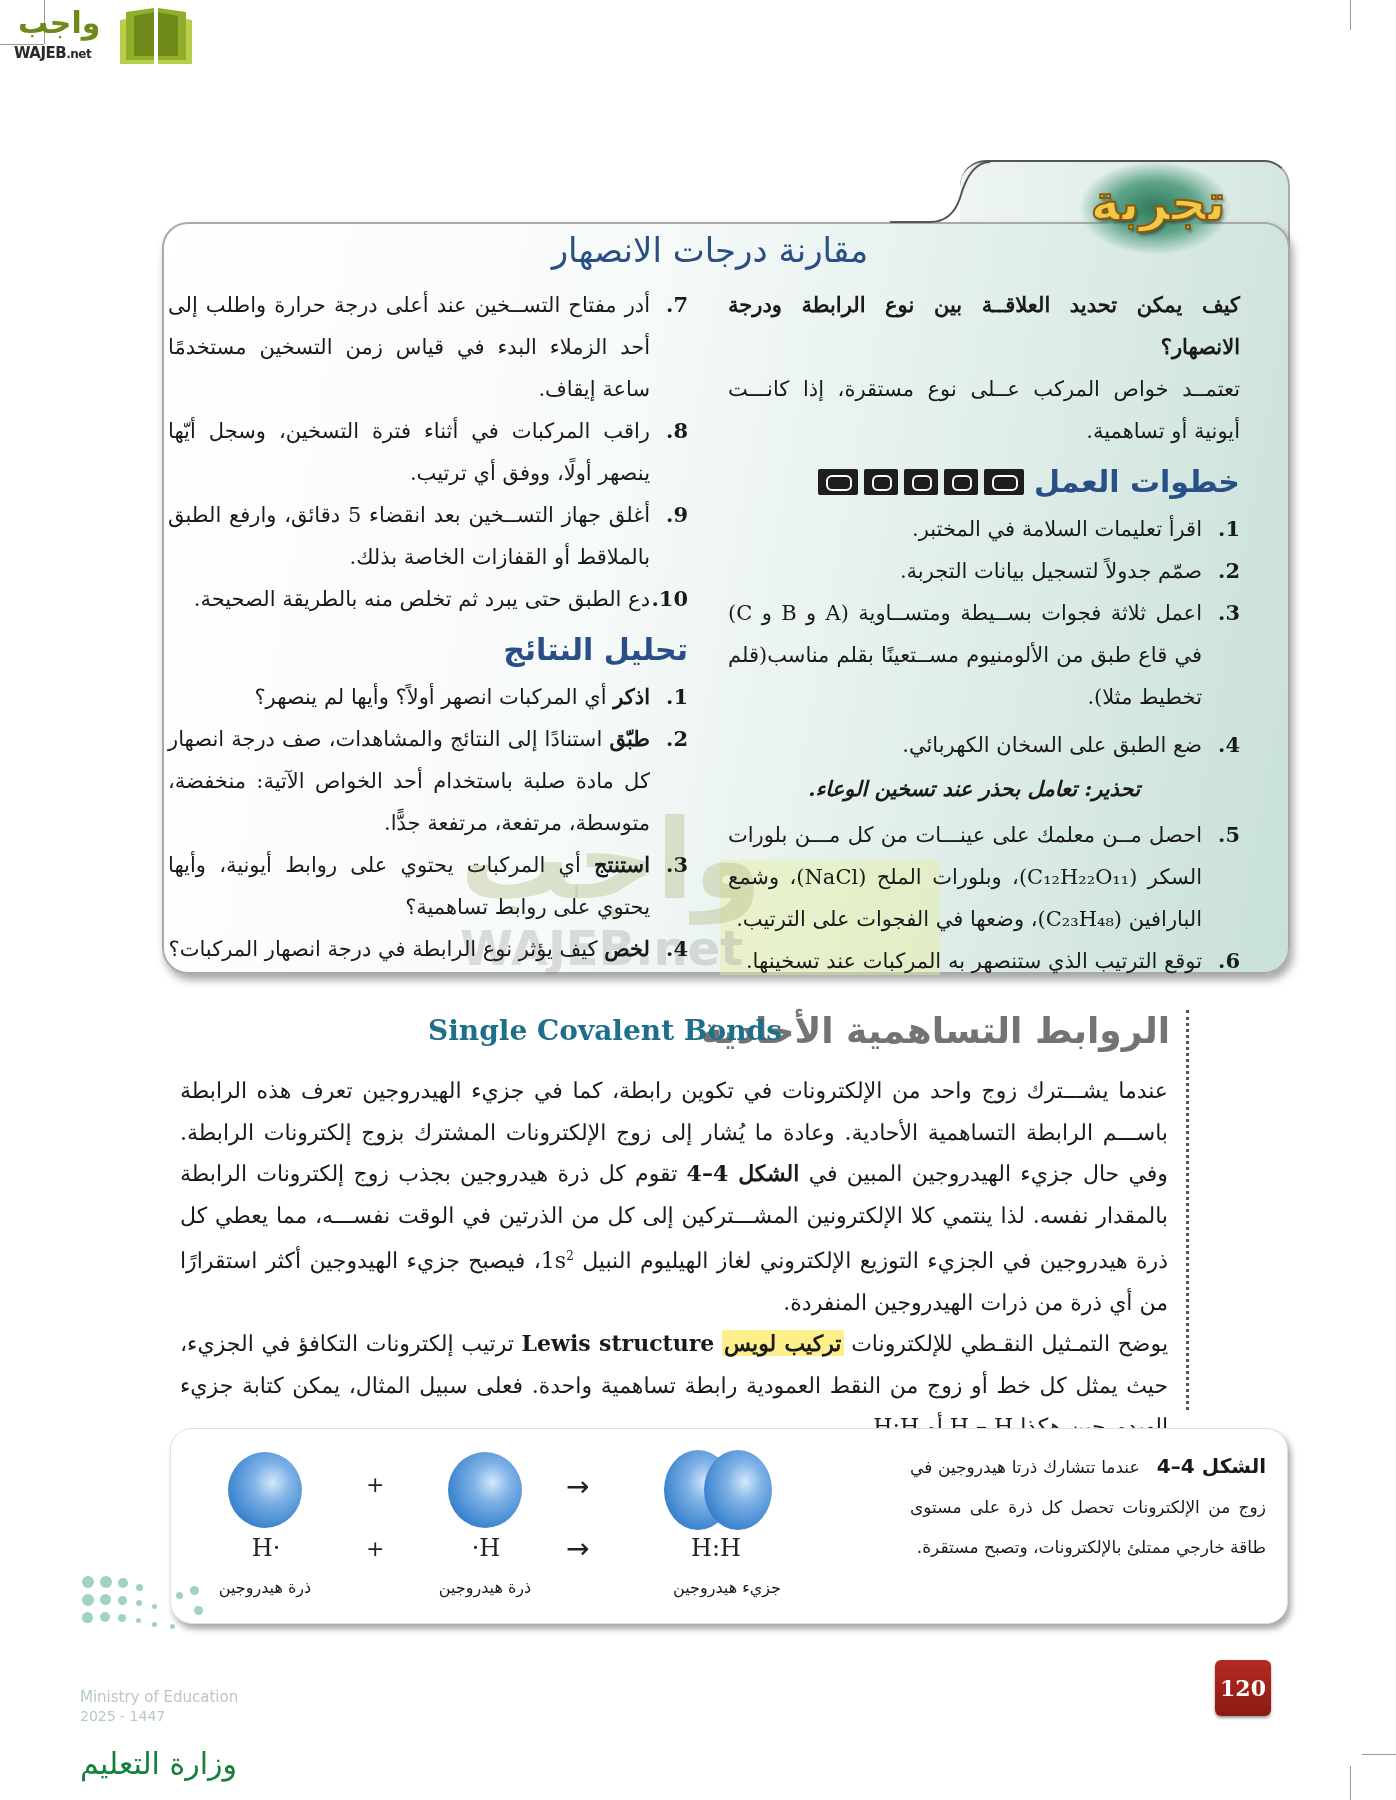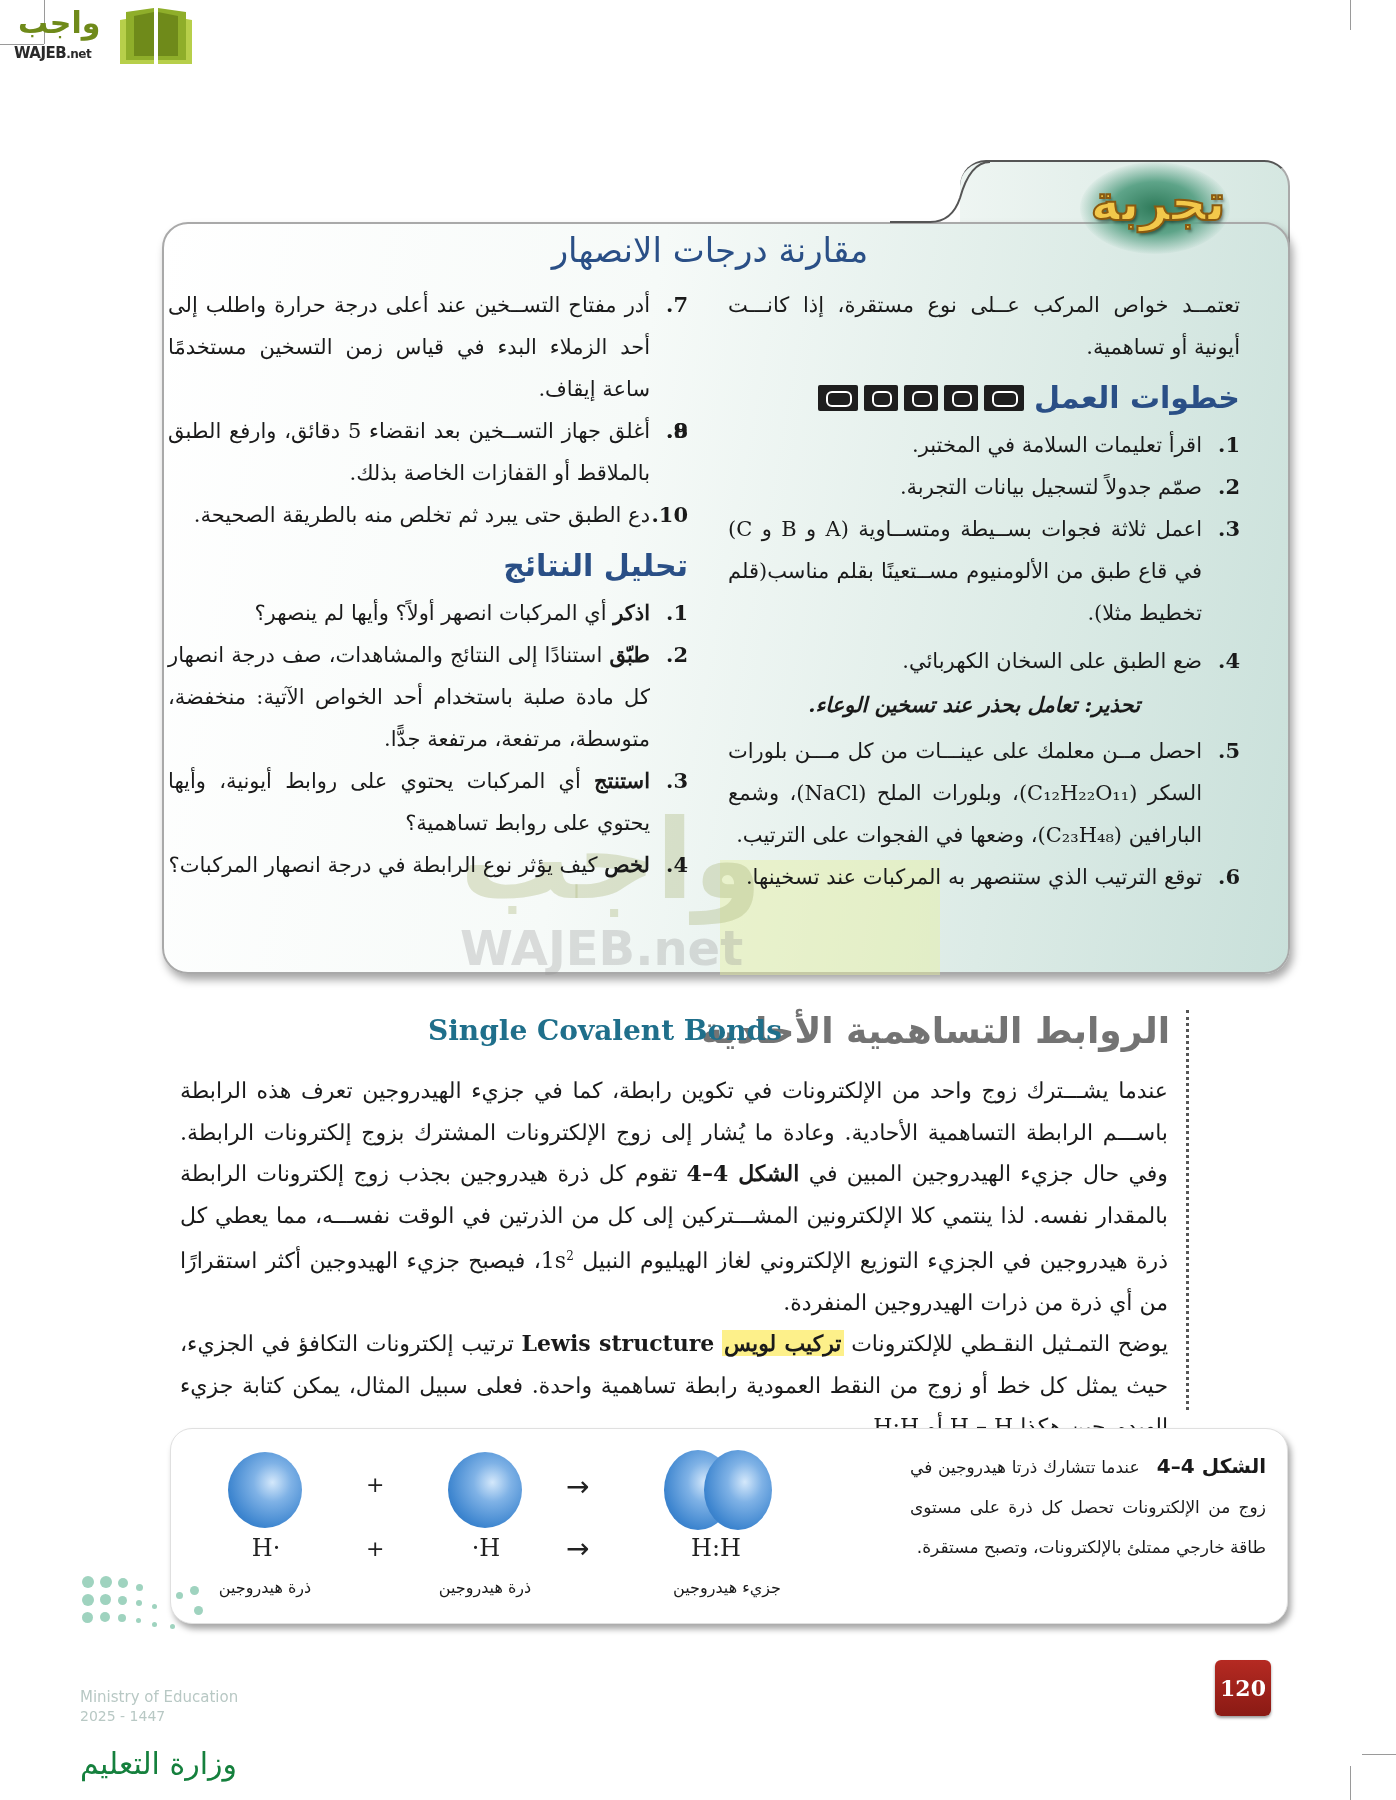--- a/index.html
+++ b/index.html
@@ -135,20 +135,21 @@
 </svg>
 <div class="badge"></div>
 <div class="badge-text">تجربة</div>
 <div class="exp-title">مقارنة درجات الانصهار</div>
 
 <div class="wm-book"></div>
 <div class="wm">واجب</div>
 <div class="wm2">WAJEB.net</div>
 
 <div class="col col-right">
+  <div class="q">كيف يمكن تحديد العلاقــة بين نوع الرابطة ودرجة الانصهار؟</div>
   <div>تعتمــد خواص المركب عــلى نوع مستقرة، إذا كانـــت أيونية أو تساهمية.</div>
   <div class="h2">
     <span>خطوات العمل</span>
     <span class="safety">
       <span></span>
       <span class="sq"></span>
       <span class="sq"></span>
       <span class="sq"></span>
       <span></span>
     </span>
@@ -157,21 +158,21 @@
   <div class="item"><span class="num">2.</span><span>صمّم جدولاً لتسجيل بيانات التجربة.</span></div>
   <div class="item"><span class="num">3.</span><span>اعمل ثلاثة فجوات بســيطة ومتســاوية (A و B و C) في قاع طبق من الألومنيوم مســتعينًا بقلم مناسب(قلم تخطيط مثلا).</span></div>
   <div class="item" style="margin-top:6px;"><span class="num">4.</span><span>ضع الطبق على السخان الكهربائي.</span></div>
   <div class="warn"><span>تحذير:</span> <span>تعامل بحذر عند تسخين الوعاء.</span></div>
   <div class="item"><span class="num">5.</span><span>احصل مــن معلمك على عينـــات من كل مـــن بلورات السكر (</span><span dir="ltr">C₁₂H₂₂O₁₁</span><span>)، وبلورات الملح (NaCl)، وشمع البارافين (</span><span dir="ltr">C₂₃H₄₈</span><span>)، وضعها في الفجوات على الترتيب.</span></div>
   <div class="item"><span class="num">6.</span><span>توقع الترتيب الذي ستنصهر به المركبات عند تسخينها.</span></div>
 </div>
 
 <div class="col col-left">
   <div class="item"><span class="num">7.</span><span>أدر مفتاح التســخين عند أعلى درجة حرارة واطلب إلى أحد الزملاء البدء في قياس زمن التسخين مستخدمًا ساعة إيقاف.</span></div>
-  <div class="item"><span class="num">8.</span></div>
+  <div class="item"><span class="num">8.</span><span>راقب المركبات في أثناء فترة التسخين، وسجل أيّها ينصهر أولًا، ووفق أي ترتيب.</span></div>
   <div class="item"><span class="num">9.</span><span>أغلق جهاز التســخين بعد انقضاء 5 دقائق، وارفع الطبق بالملاقط أو القفازات الخاصة بذلك.</span></div>
   <div class="item"><span class="num">10.</span><span>دع الطبق حتى يبرد ثم تخلص منه بالطريقة الصحيحة.</span></div>
   <div class="h2">تحليل النتائج</div>
   <div class="item"><span class="num">1.</span><b>اذكر</b> <span>أي المركبات انصهر أولاً؟ وأيها لم ينصهر؟</span></div>
   <div class="item"><span class="num">2.</span><b>طبّق</b> <span>استنادًا إلى النتائج والمشاهدات، صف درجة انصهار كل مادة صلبة باستخدام أحد الخواص الآتية: منخفضة، متوسطة، مرتفعة، مرتفعة جدًّا.</span></div>
   <div class="item"><span class="num">3.</span><b>استنتج</b> <span>أي المركبات يحتوي على روابط أيونية، وأيها يحتوي على روابط تساهمية؟</span></div>
   <div class="item"><span class="num">4.</span><b>لخص</b> <span>كيف يؤثر نوع الرابطة في درجة انصهار المركبات؟</span></div>
 </div>
 
 <div class="dotline"></div>

